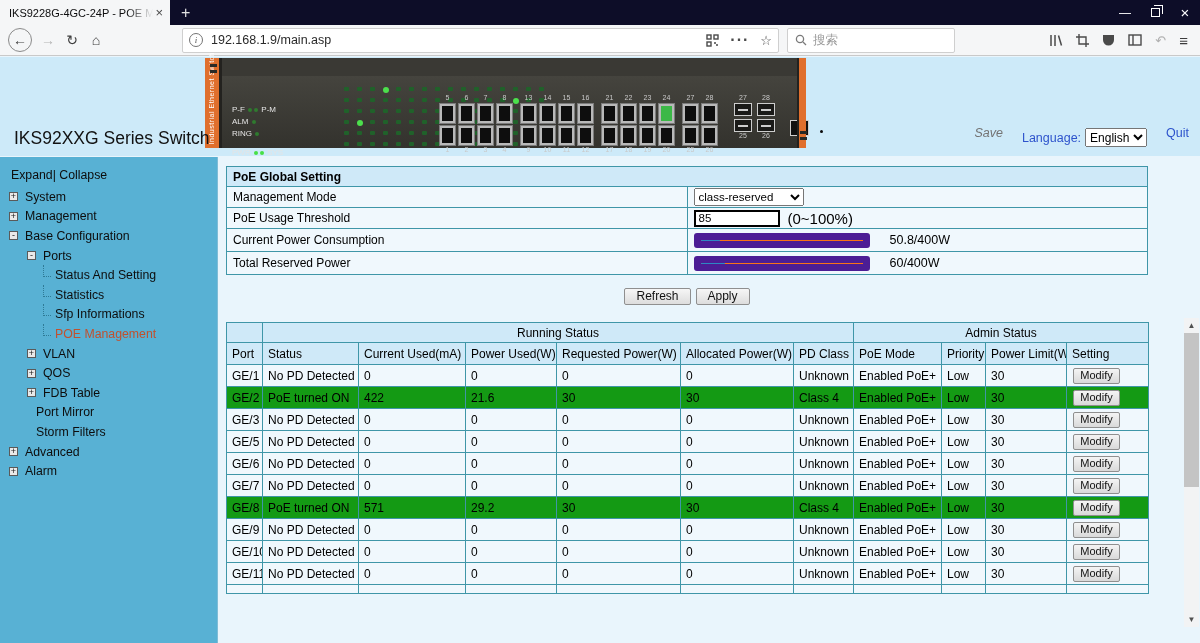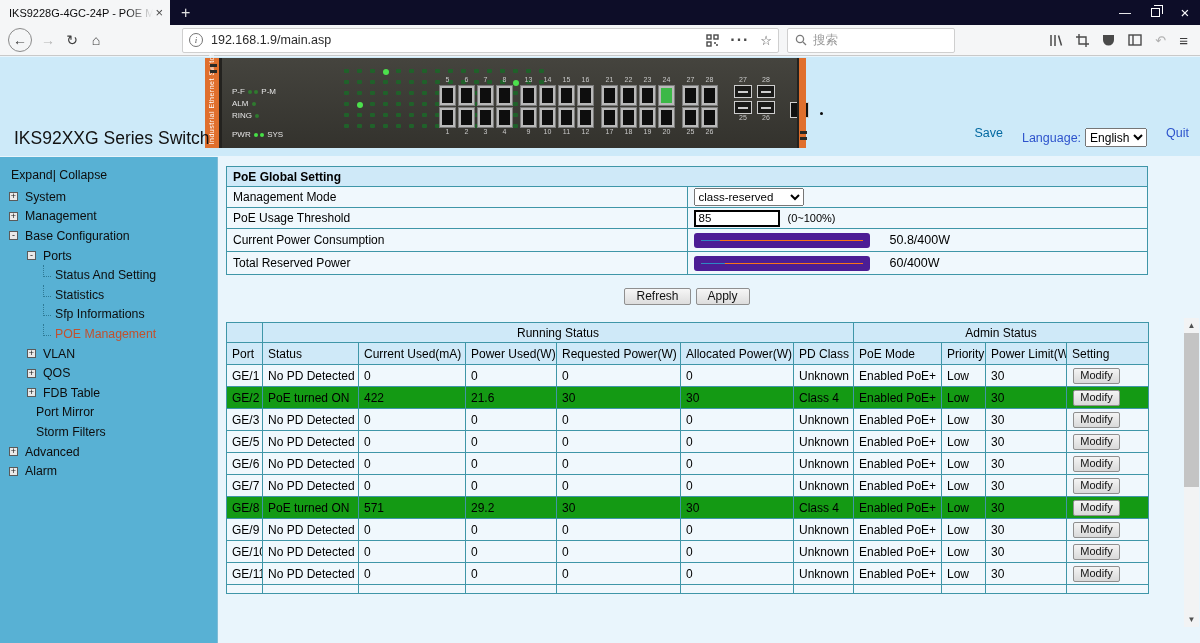--- a/index.html
+++ b/index.html
@@ -28,33 +28,33 @@
   .urlbar-icons { display:flex; align-items:center; gap:11px; color:#4a4a4a; }
   .searchbox { display:flex; align-items:center; width:168px; height:25px; margin-left:8px; background:#fff; border:1px solid #cfcfcf; border-radius:2px; padding:0 7px; gap:6px; }
   .search-placeholder { color:#9a9a9a; font-size:12.5px; }
   .toolbar-right { margin-left:auto; display:flex; align-items:center; gap:13px; padding-right:4px; color:#4a4a4a; }
   .hamburger { font-size:15px; color:#3c3c3c; }
 
   
   .page-header { position:absolute; top:57px; left:0; width:1200px; height:99px; background:#cdeaf9; }
   .page-title { position:absolute; left:14px; bottom:7px; font-size:17.5px; color:#121212; }
   .header-links { position:absolute; right:11px; bottom:9px; display:flex; align-items:center; gap:19px; font-size:12.5px; }
-  .save-link { color:#0369a1; }
+  .save-link { color:#737373;font-style:italic; }
   .lang-wrap { display:flex; align-items:center; gap:4px; color:#2d53cc;margin-top:10px; }
   .lang-select { height:19px; font-size:12px; font-family:"Liberation Sans",sans-serif; }
   .quit-link { color:#2d53cc; }
 
   
   .switch-img { position:absolute; left:205px; top:1px; width:601px; height:90px; display:flex; background:#3a3934; }
   .sw-strip { width:17px; background:#e06f2d; position:relative; }
   .sw-strip.left { border-right:3px solid #23221f; }
   .sw-strip.right { width:9px; border-left:2px solid #23221f; }
   .sw-strip-label { position:absolute; left:3px; bottom:4px; writing-mode:vertical-rl; transform:rotate(180deg); font-size:7px; color:#fff; letter-spacing:.5px; white-space:nowrap; }
   .sw-hole { position:absolute; width:7px; height:3px; background:#2a2a26; left:5px; }
-  .sw-body { flex:1; position:relative; background:linear-gradient(#45443e,#33322d); }
+  .sw-body { flex:1; position:relative; background:linear-gradient(#45443e,#33322d);margin-top:18px; }
   .led-labels { position:absolute; left:10px; top:28px; font-size:8px; color:#e4e4e4; line-height:12px; white-space:nowrap; }
   .led-dot { display:inline-block; width:4px; height:4px; border-radius:50%; background:#2f7a2f; margin:0 1px; }
   .led-dot.bright { background:#46e046; }
   .led-row-pwr { margin-top:7px; }
   .led-matrix { position:absolute; left:122px; top:11px; display:grid; grid-template-columns:repeat(16,13px); grid-auto-rows:11px; }
   .mx-dot { width:5px; height:4px; background:#20612a; border-radius:1px; }
   .mx-dot.bright { background:#4ce04c; border-radius:50%; width:6px; height:6px; }
   .sw-ports { position:absolute; left:217px; top:18px; display:flex; align-items:flex-start; gap:7px; }
   .pgroup { display:flex; flex-direction:column; }
   .pnum-row { display:flex; gap:2px; }
@@ -89,21 +89,21 @@
   .content { position:absolute; left:219px; top:157px; width:981px; height:486px; }
   table { border-collapse:collapse; table-layout:fixed; }
   .gs-table { width:922px; margin:9px 0 0 7px; }
   .gs-table td { border:1px solid #3f96a8; background:#f0f8fd; font-size:12px; color:#000; padding:0 0 0 6px; height:21px; }
   .gs-table tr.title-row td { background:#cfe9f8; font-weight:bold; height:20px; }
   .gs-table td.label-col { width:320px; }
   .gs-table tr.tall td { height:23px; }
   .val-flex { display:flex; align-items:center; gap:8px; }
   .mode-select { width:110px; height:18px; font-size:11.5px; font-family:"Liberation Sans",sans-serif; }
   .threshold-input { width:86px; height:17px; font-size:11.5px; border:2px solid #000000; padding:0 3px; font-family:"Liberation Sans",sans-serif; }
-  .hint { font-size:11px; }
+  .hint { font-size:15px; }
   .pbar { position:relative; width:176px; height:15px; border:7px solid #4c1d95; border-radius:3px; background:#f97316; overflow:hidden; }
   .pbar-fill { position:absolute; left:0; top:0; bottom:0; background:#2d87c3; border-radius:2px; }
   .pbar-text { position:absolute; left:0; right:30%; top:0; bottom:0; text-align:right; font-size:11px; line-height:14px; color:#111; }
   .pbar-val { font-size:12.5px; margin-left:12px; }
 
   .btn-row { width:922px; margin:13px 0 0 7px; display:flex; justify-content:center; gap:5px; }
   .gray-btn { height:17px; font-size:12px; line-height:13px; padding:0 11px; background:linear-gradient(#f6f6f6,#dddddd); border:1px solid #8f8f8f; border-radius:2px; color:#111; font-family:"Liberation Sans",sans-serif; }
 
   .pt-wrap { width:930px; height:291px; margin:17px 0 0 7px; overflow:hidden; }
   .pt-table { width:922px; }

